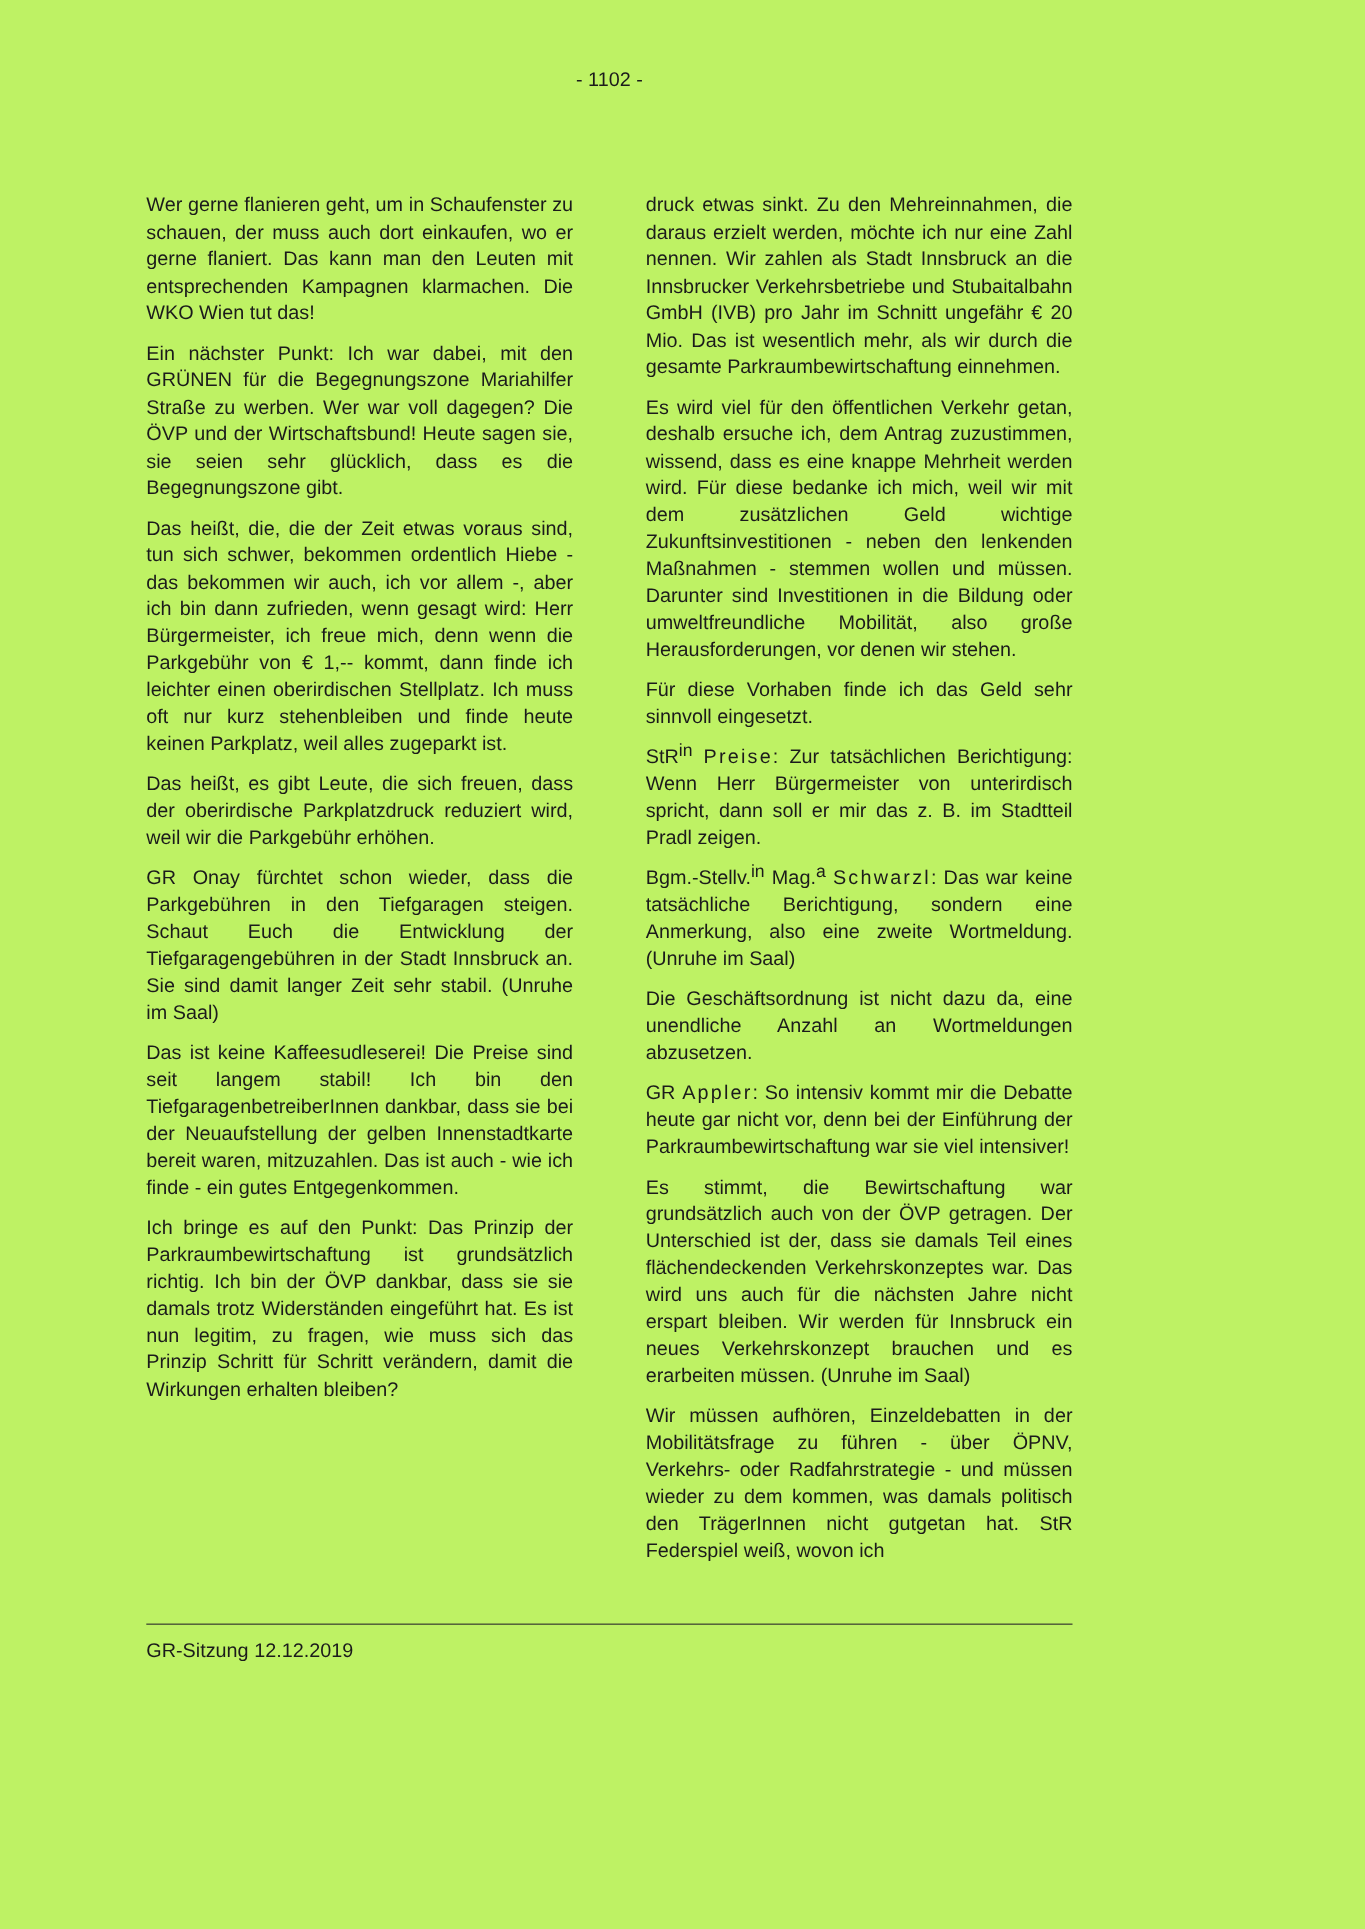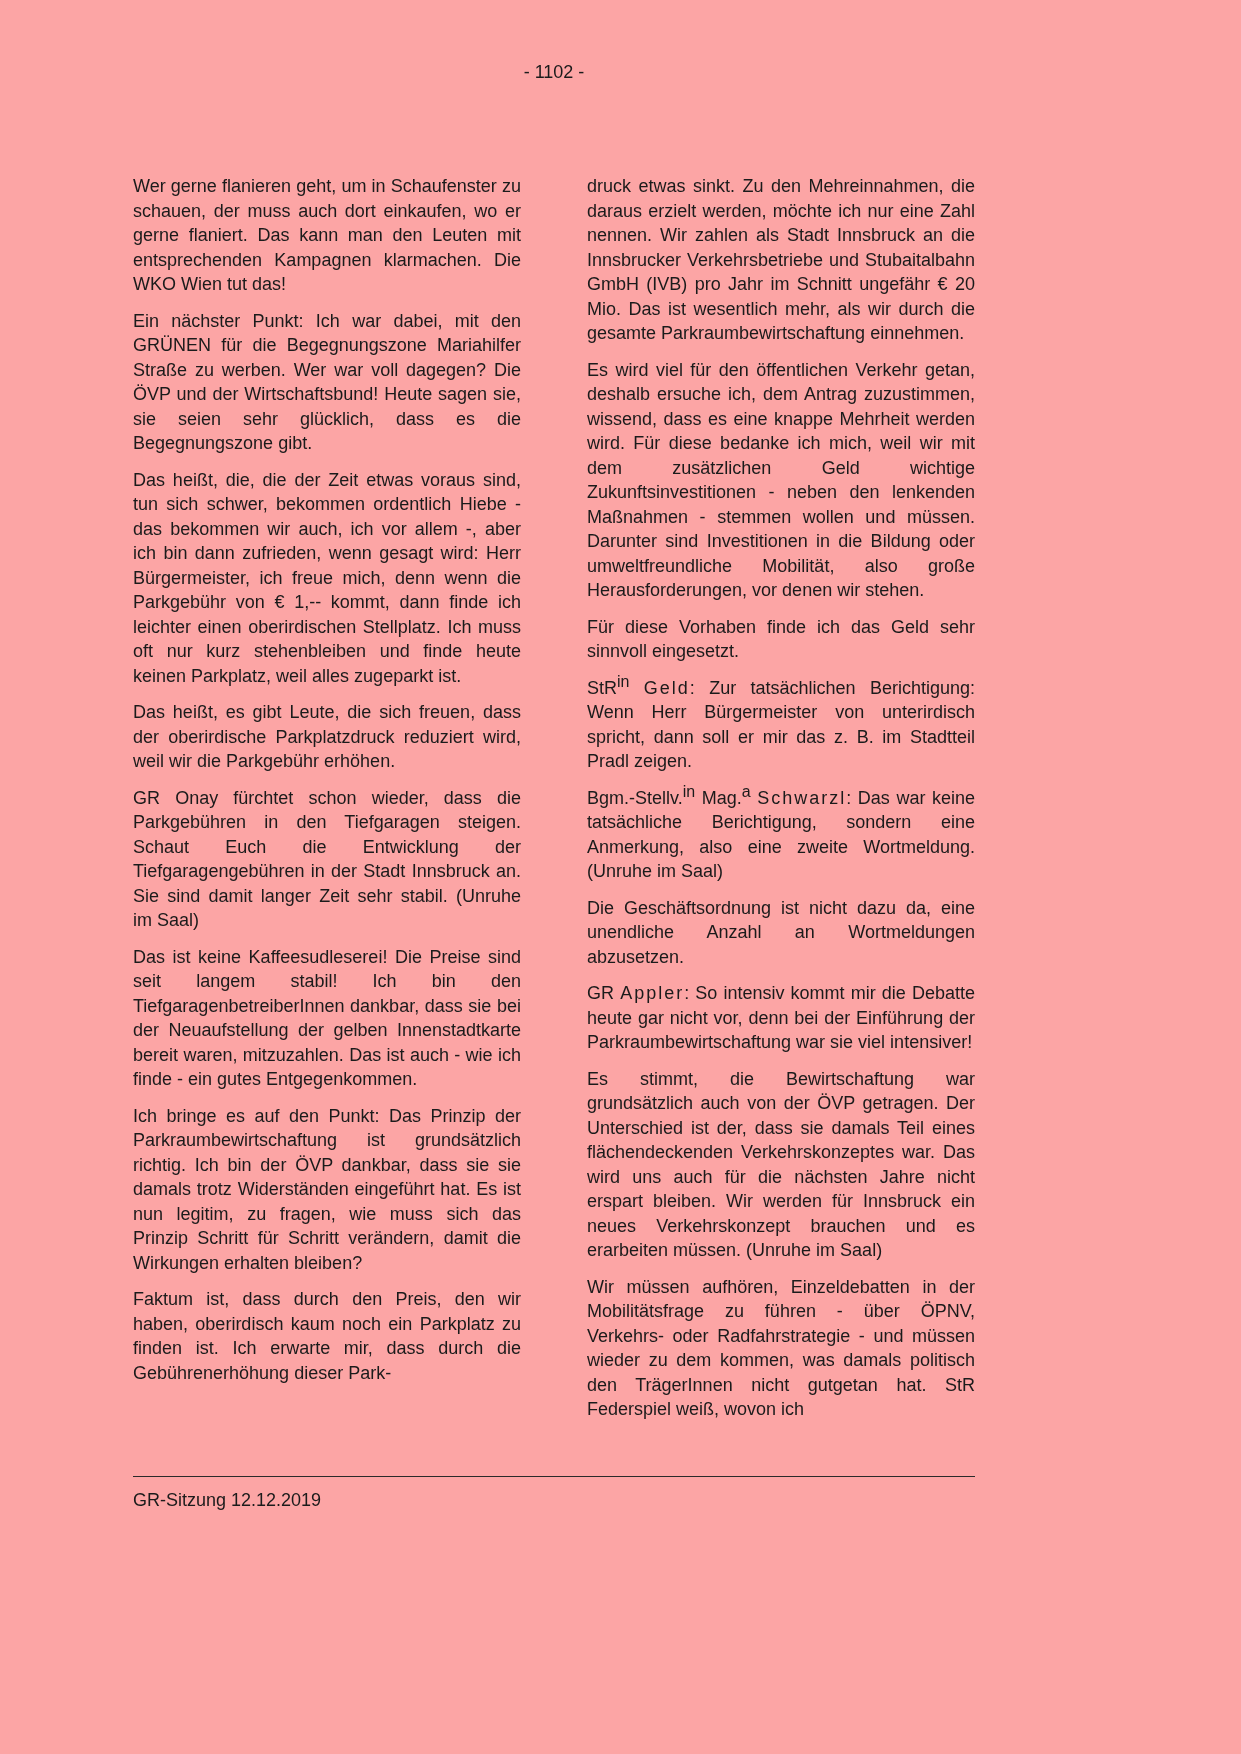--- a/index.html
+++ b/index.html
@@ -3,21 +3,21 @@
 <meta charset="utf-8">
 <style>
   * { box-sizing: border-box; }
   html, body { margin: 0; padding: 0; }
   body { background: #ffffff; }
 
   .page {
     position: relative;
     width: 1241px;
     height: 1754px;
-    background: #fca5a5;
+    background: #bef264;
     color: #1b1b1b;
     font-family: "Liberation Sans", "DejaVu Sans", sans-serif;
     overflow: hidden;
   }
 
   .page-number {
     position: absolute;
     top: 60px;
     left: 133px;
     width: 842px;
@@ -76,27 +76,26 @@
 
   <div class="text-block">
     <div class="column" id="col-left">
         <p class="para"><span>Wer gerne flanieren geht, um in Schaufenster zu schauen, der muss auch dort einkaufen, wo er gerne flaniert. Das kann man den Leuten mit entsprechenden Kampagnen klarmachen. Die WKO Wien tut das!</span></p>
         <p class="para"><span>Ein nächster Punkt: Ich war dabei, mit den GRÜNEN für die Begegnungszone Mariahilfer Straße zu werben. Wer war voll dagegen? Die ÖVP und der Wirtschaftsbund! Heute sagen sie, sie seien sehr glücklich, dass es die Begegnungszone gibt.</span></p>
         <p class="para"><span>Das heißt, die, die der Zeit etwas voraus sind, tun sich schwer, bekommen ordentlich Hiebe - das bekommen wir auch, ich vor allem -, aber ich bin dann zufrieden, wenn gesagt wird: Herr Bürgermeister, ich freue mich, denn wenn die Parkgebühr von € 1,-- kommt, dann finde ich leichter einen oberirdischen Stellplatz. Ich muss oft nur kurz stehenbleiben und finde heute keinen Parkplatz, weil alles zugeparkt ist.</span></p>
         <p class="para"><span>Das heißt, es gibt Leute, die sich freuen, dass der oberirdische Parkplatzdruck reduziert wird, weil wir die Parkgebühr erhöhen.</span></p>
         <p class="para"><span>GR Onay fürchtet schon wieder, dass die Parkgebühren in den Tiefgaragen steigen. Schaut Euch die Entwicklung der Tiefgaragengebühren in der Stadt Innsbruck an. Sie sind damit langer Zeit sehr stabil. (Unruhe im Saal)</span></p>
         <p class="para"><span>Das ist keine Kaffeesudleserei! Die Preise sind seit langem stabil! Ich bin den TiefgaragenbetreiberInnen dankbar, dass sie bei der Neuaufstellung der gelben Innenstadtkarte bereit waren, mitzuzahlen. Das ist auch - wie ich finde - ein gutes Entgegenkommen.</span></p>
         <p class="para"><span>Ich bringe es auf den Punkt: Das Prinzip der Parkraumbewirtschaftung ist grundsätzlich richtig. Ich bin der ÖVP dankbar, dass sie sie damals trotz Widerständen eingeführt hat. Es ist nun legitim, zu fragen, wie muss sich das Prinzip Schritt für Schritt verändern, damit die Wirkungen erhalten bleiben?</span></p>
-        <p class="para"><span>Faktum ist, dass durch den Preis, den wir haben, oberirdisch kaum noch ein Parkplatz zu finden ist. Ich erwarte mir, dass durch die Gebührenerhöhung dieser Park-</span></p>
       </div>
     <div class="column" id="col-right">
         <p class="para"><span>druck etwas sinkt. Zu den Mehreinnahmen, die daraus erzielt werden, möchte ich nur eine Zahl nennen. Wir zahlen als Stadt Innsbruck an die Innsbrucker Verkehrsbetriebe und Stubaitalbahn GmbH (IVB) pro Jahr im Schnitt ungefähr € 20 Mio. Das ist wesentlich mehr, als wir durch die gesamte Parkraumbewirtschaftung einnehmen.</span></p>
         <p class="para"><span>Es wird viel für den öffentlichen Verkehr getan, deshalb ersuche ich, dem Antrag zuzustimmen, wissend, dass es eine knappe Mehrheit werden wird. Für diese bedanke ich mich, weil wir mit dem zusätzlichen Geld wichtige Zukunftsinvestitionen - neben den lenkenden Maßnahmen - stemmen wollen und müssen. Darunter sind Investitionen in die Bildung oder umweltfreundliche Mobilität, also große Herausforderungen, vor denen wir stehen.</span></p>
         <p class="para"><span>Für diese Vorhaben finde ich das Geld sehr sinnvoll eingesetzt.</span></p>
-        <p class="para"><span>StR</span><sup>in</sup><span> </span><span class="speaker">Geld</span><span>: Zur tatsächlichen Berichtigung: Wenn Herr Bürgermeister von unterirdisch spricht, dann soll er mir das z. B. im Stadtteil Pradl zeigen.</span></p>
+        <p class="para"><span>StR</span><sup>in</sup><span> </span><span class="speaker">Preise</span><span>: Zur tatsächlichen Berichtigung: Wenn Herr Bürgermeister von unterirdisch spricht, dann soll er mir das z. B. im Stadtteil Pradl zeigen.</span></p>
         <p class="para"><span>Bgm.-Stellv.</span><sup>in</sup><span> Mag.</span><sup>a</sup><span> </span><span class="speaker">Schwarzl</span><span>: Das war keine tatsächliche Berichtigung, sondern eine Anmerkung, also eine zweite Wortmeldung. (Unruhe im Saal)</span></p>
         <p class="para"><span>Die Geschäftsordnung ist nicht dazu da, eine unendliche Anzahl an Wortmeldungen abzusetzen.</span></p>
         <p class="para"><span>GR </span><span class="speaker">Appler</span><span>: So intensiv kommt mir die Debatte heute gar nicht vor, denn bei der Einführung der Parkraumbewirtschaftung war sie viel intensiver!</span></p>
         <p class="para"><span>Es stimmt, die Bewirtschaftung war grundsätzlich auch von der ÖVP getragen. Der Unterschied ist der, dass sie damals Teil eines flächendeckenden Verkehrskonzeptes war. Das wird uns auch für die nächsten Jahre nicht erspart bleiben. Wir werden für Innsbruck ein neues Verkehrskonzept brauchen und es erarbeiten müssen. (Unruhe im Saal)</span></p>
         <p class="para"><span>Wir müssen aufhören, Einzeldebatten in der Mobilitätsfrage zu führen - über ÖPNV, Verkehrs- oder Radfahrstrategie - und müssen wieder zu dem kommen, was damals politisch den TrägerInnen nicht gutgetan hat. StR Federspiel weiß, wovon ich</span></p>
       </div>
   </div>
 
   <div class="footer">
     <span>GR-Sitzung 12.12.2019</span>

